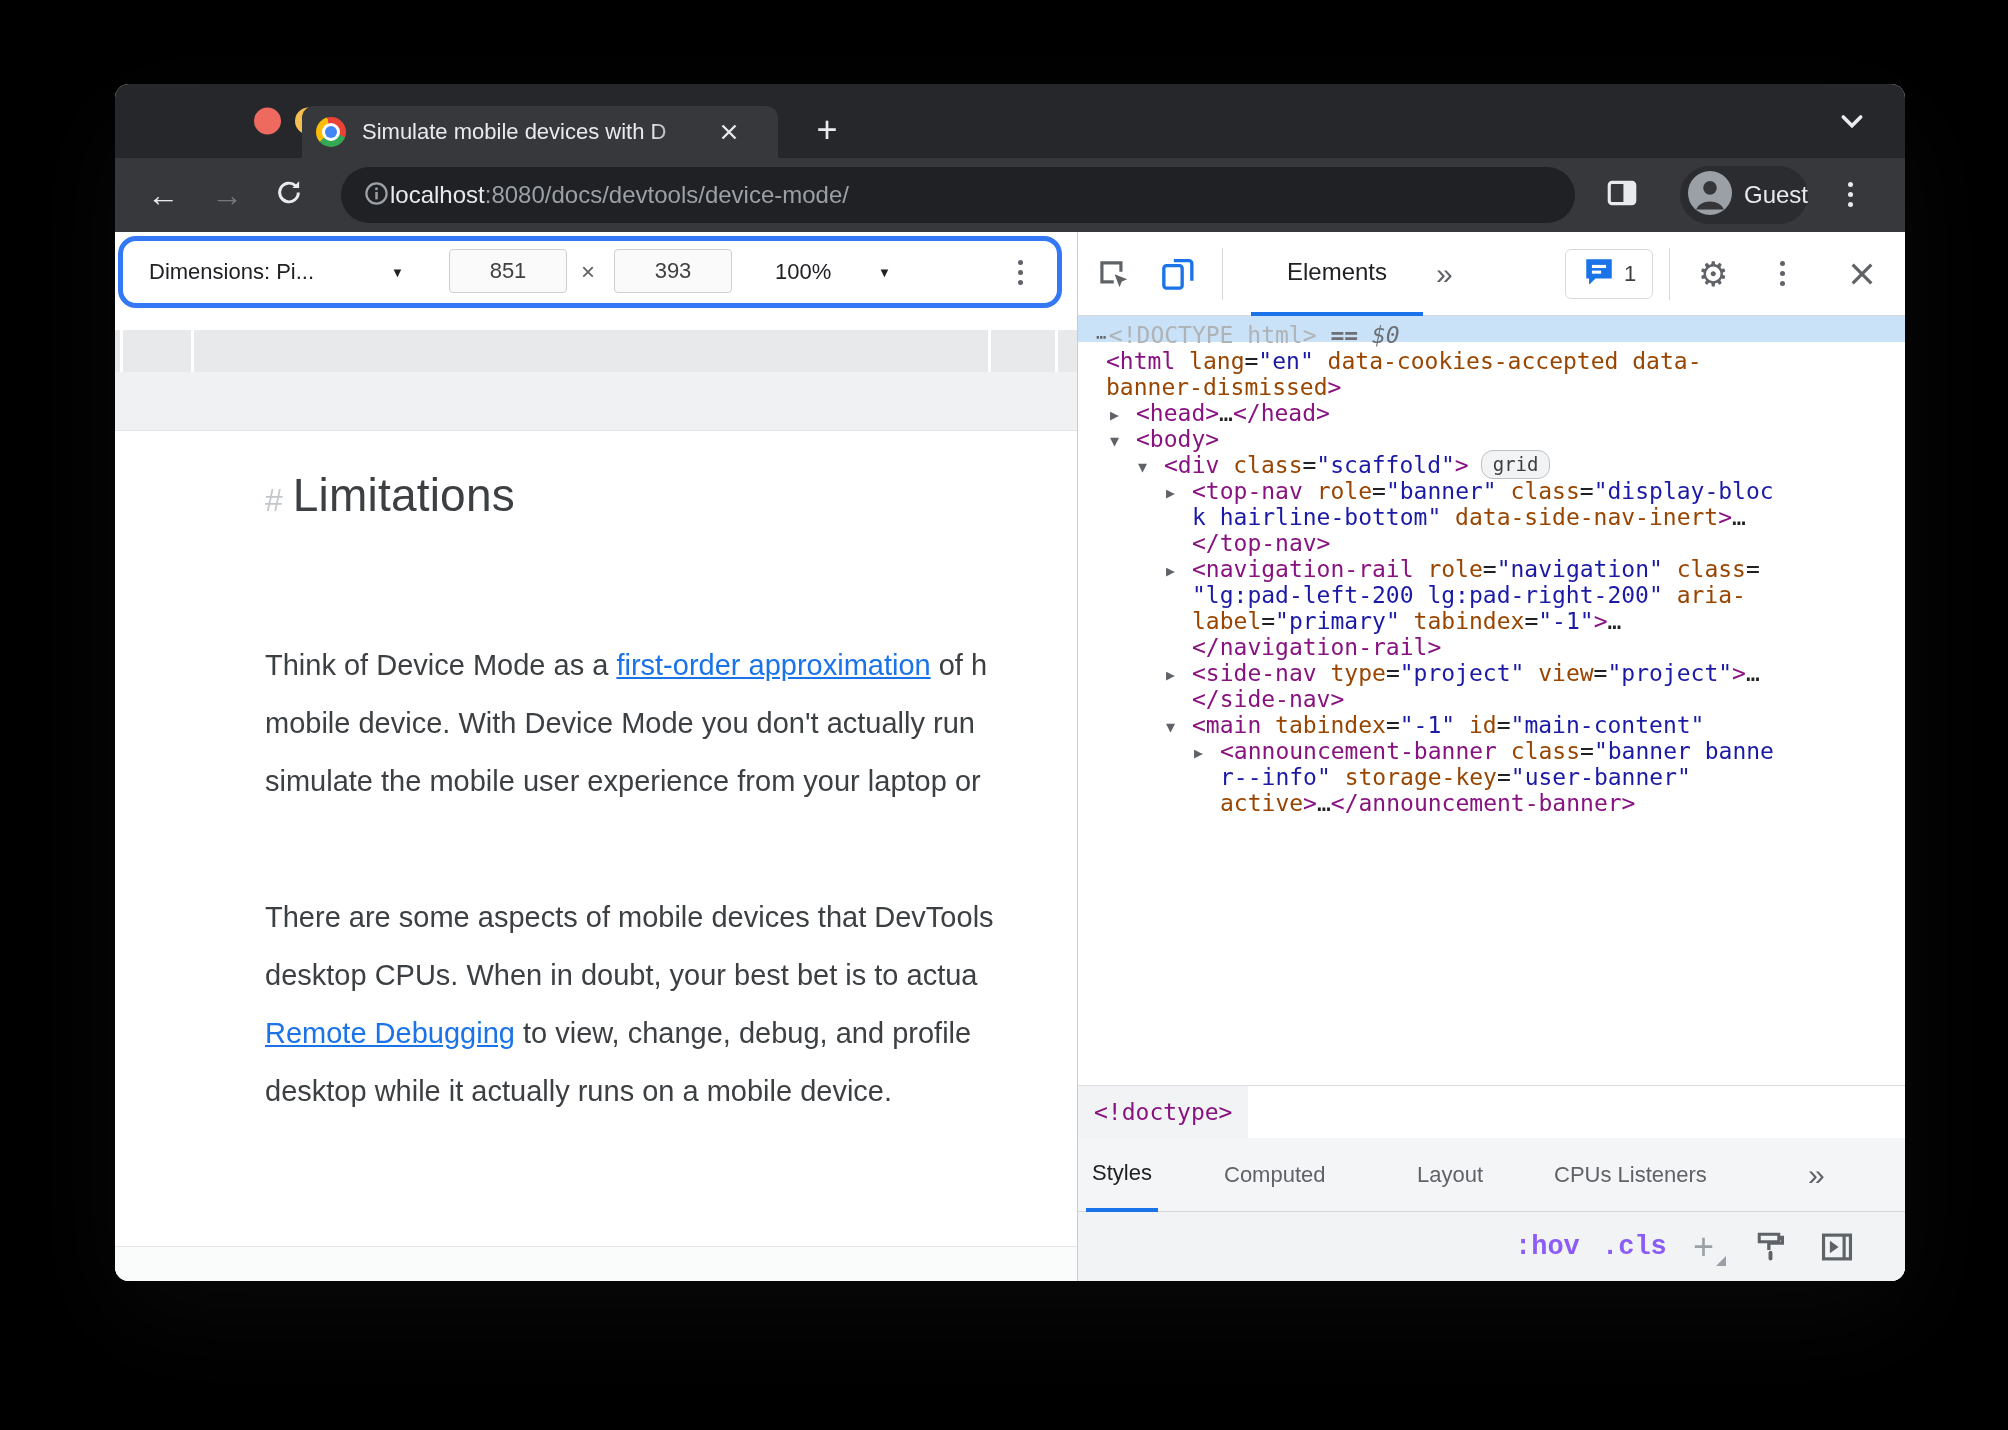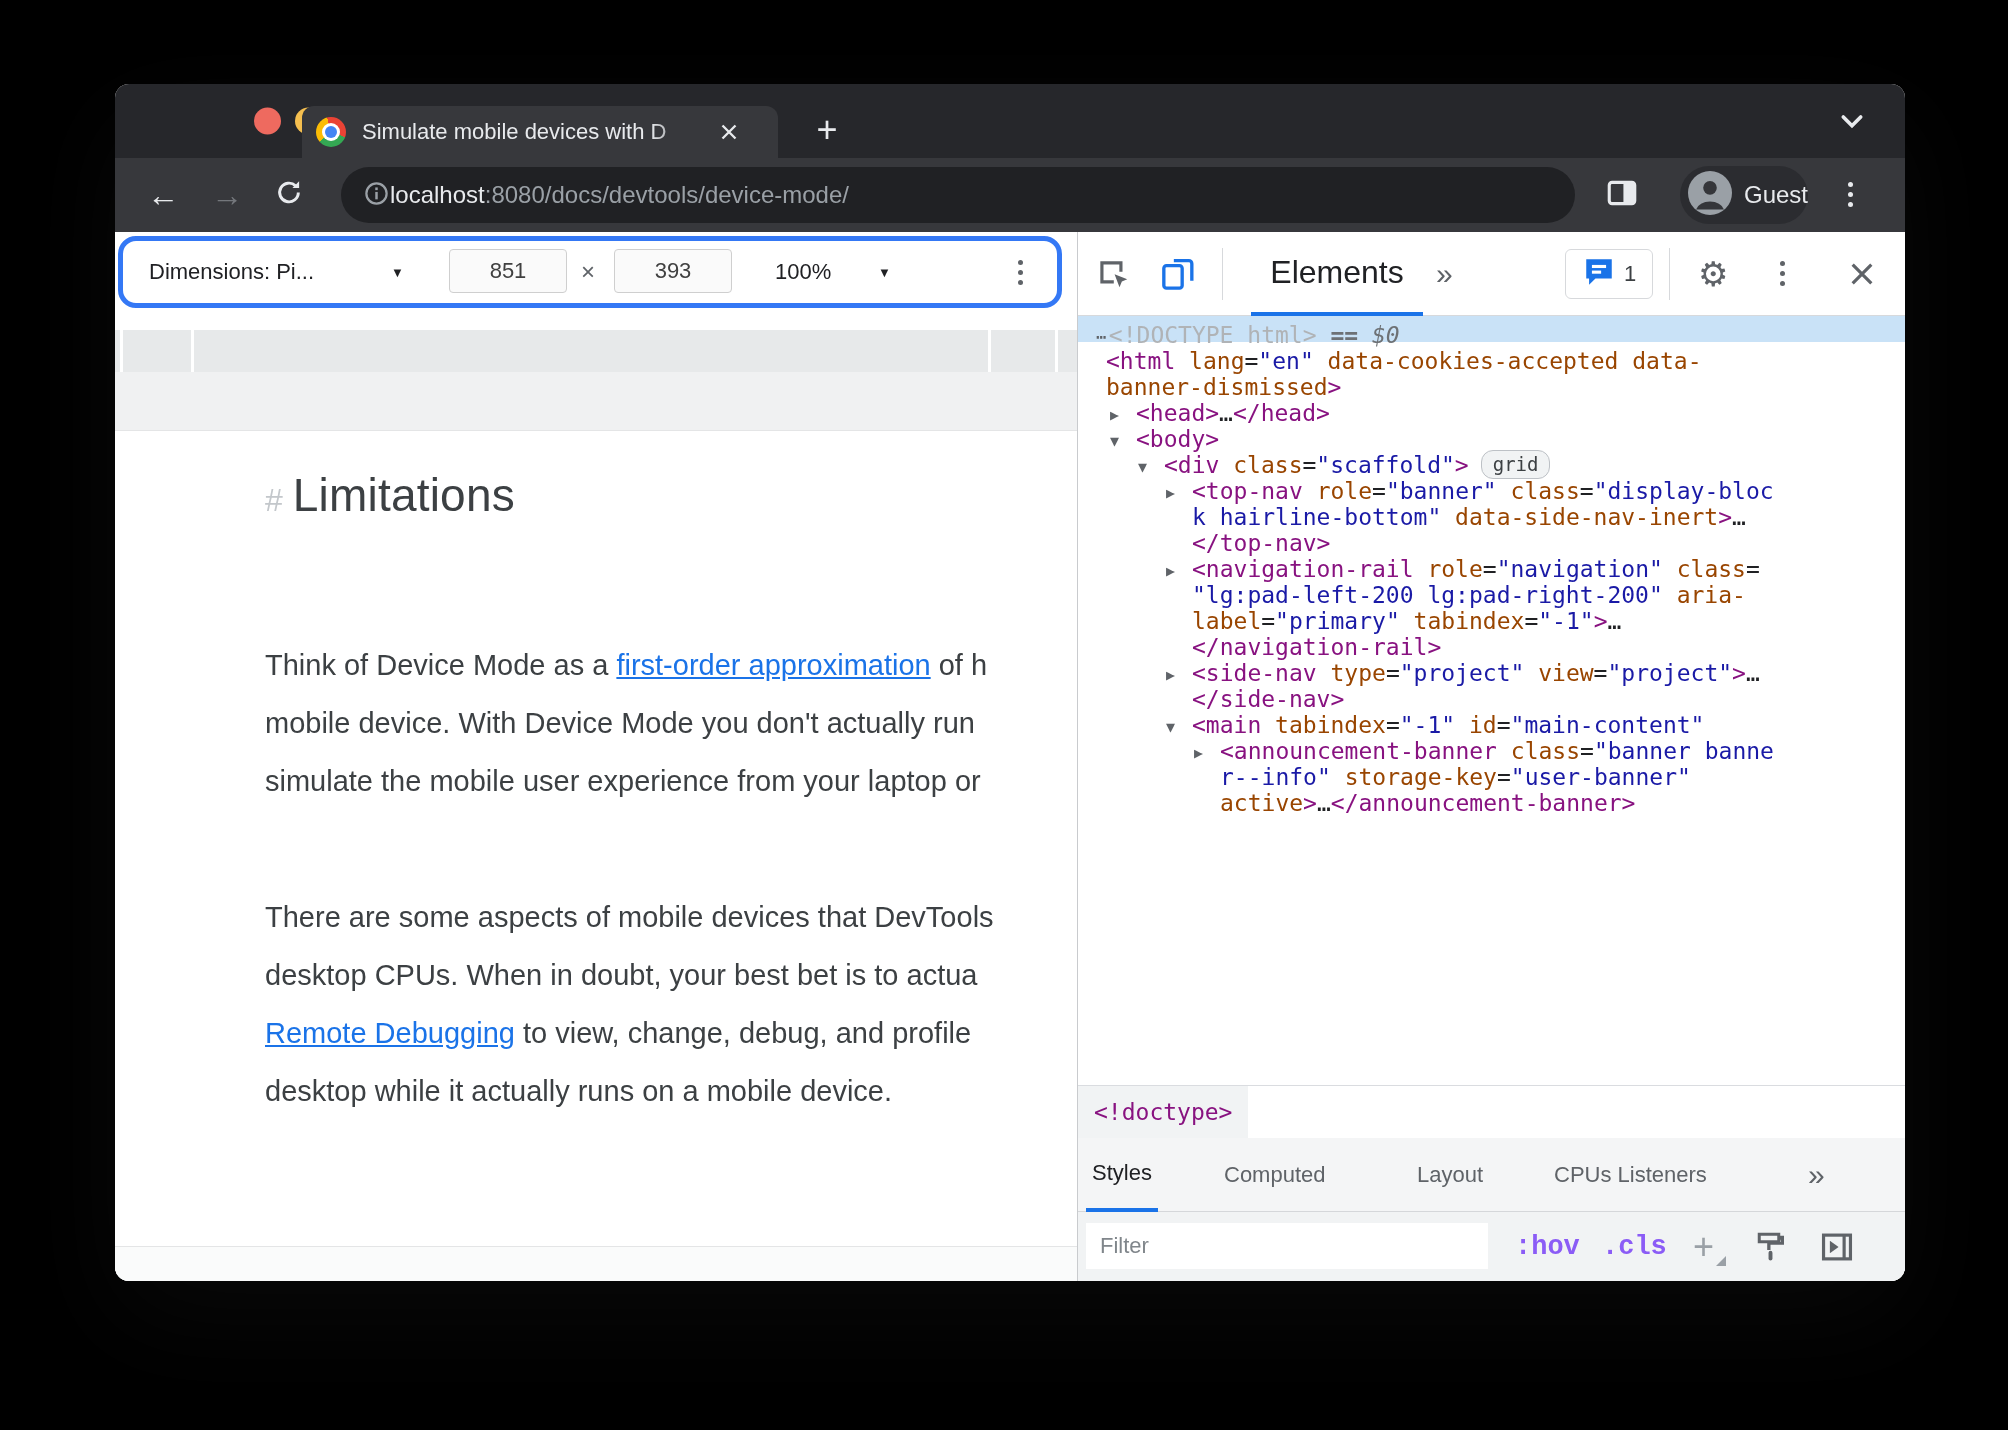--- a/index.html
+++ b/index.html
@@ -67,21 +67,21 @@
   .para{position:absolute;left:150px;white-space:nowrap;}
   .p1{top:205px}.p2{top:457px}
   .pline{height:58px;line-height:58px;font-size:29px;color:#3c4043;}
   .plink{color:#1a73e8;text-decoration:underline;}
   
   .devtools{position:absolute;left:962px;top:0;right:0;height:100%;background:#fff;border-left:1px solid #c9cbce;box-sizing:border-box;}
   .dt-bar{position:absolute;left:0;top:0;width:100%;height:84px;background:#fff;border-bottom:1px solid #d7d9dc;box-sizing:border-box;}
   .ic{position:absolute;top:50%;transform:translateY(-50%);display:flex;align-items:center;justify-content:center;}
   .vsep{position:absolute;top:16px;width:1px;height:52px;background:#d7d9dc;}
   .el-tab{position:absolute;left:173px;top:0;width:172px;height:84px;display:flex;align-items:center;justify-content:center;
-    font-size:32px;color:#202124;border-bottom:4px solid #1a73e8;box-sizing:border-box;}
+    font-size:24px;color:#202124;border-bottom:4px solid #1a73e8;box-sizing:border-box;}
   .more{font-size:30px;color:#5f6368;}
   .badge-btn{position:absolute;left:487px;top:17px;width:88px;height:50px;border:1px solid #d7d9dc;border-radius:6px;
     display:flex;align-items:center;justify-content:center;gap:8px;box-sizing:border-box;}
   .badge-count{font-size:22px;color:#3c4043;}
   .gear{font-size:34px;color:#5f6368;}
   .kebab.dt-k{left:702px;top:29px;}
   
   .dt-dom{position:absolute;left:0;top:84px;width:100%;height:769px;overflow:hidden;
     font-family:"DejaVu Sans Mono",monospace;font-size:23px;background:#fff;}
   .dom-line{height:26px;line-height:39px;white-space:nowrap;position:relative;color:#202124;}
@@ -298,21 +298,20 @@
 
         <div class="stabs">
           <span class="stab active" style="left:8px;padding:0 6px">Styles</span>
           <span class="stab" style="left:146px">Computed</span>
           <span class="stab" style="left:339px">Layout</span>
           <span class="stab" style="left:476px">CPUs Listeners</span>
           <span class="more">»</span>
         </div>
 
         <div class="filter-row">
-          <input class="filter-input" placeholder="Filter" style="">
           <span class="pseudo ps-hov">:hov</span>
           <span class="pseudo ps-cls">.cls</span>
           <span class="plusbtn">+</span>
           <span class="ic" style="left:676px">
             <svg width="36" height="36" viewBox="0 0 24 24">
                 <rect x="3.5" y="3.5" width="13" height="5" stroke="#5f6368" stroke-width="2" fill="none"></rect>
                 <path d="M16.5 4.5H20v6h-9v3.5h-2.2V8.5H18z" fill="#5f6368"></path>
                 <rect x="9.7" y="14.5" width="2.6" height="6.5" rx="1.3" fill="#5f6368"></rect>
               </svg>
           </span>

